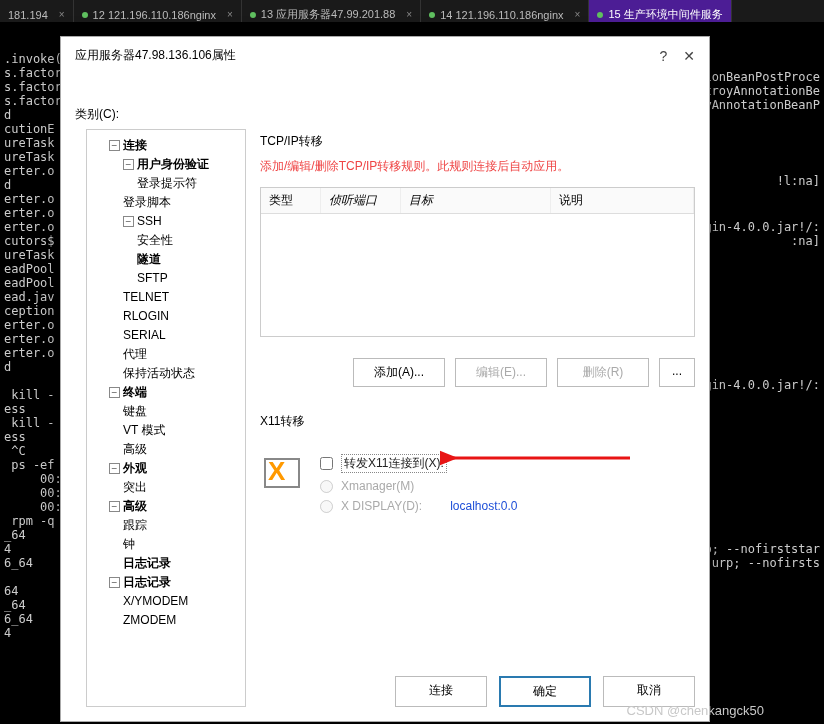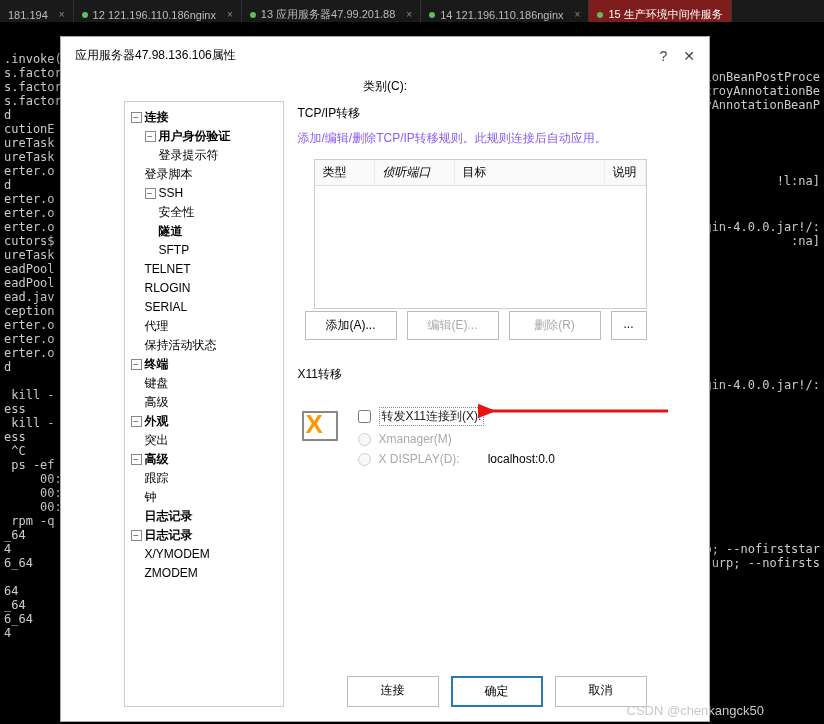--- a/index.html
+++ b/index.html
@@ -21,21 +21,21 @@
 }
 .tab {
   display: flex;
   align-items: center;
   padding: 0 8px;
   border-right: 1px solid #333;
   color: #bbb;
   gap: 5px;
   white-space: nowrap;
 }
-.tab.active { background: #7f1d1d; color: #fff; }
+.tab.active { background: #4c1d95; color: #fff; }
 .dot { width:6px; height:6px; border-radius:50%; background:#5fbf5f; }
 .tab .x { margin-left:6px; color:#888; font-size:10px; }
 .terminal {
   position: absolute;
   top: 22px; left: 0; right: 0; bottom: 0;
   background: #000;
   color: #ccc;
   font-family: "Consolas", monospace;
   font-size: 12px;
   padding: 2px 4px;
@@ -46,74 +46,76 @@
 .dialog {
   position: absolute;
   left: 60px; top: 36px;
   width: 650px; height: 686px;
   background: #fff;
   border: 1px solid #aaa;
   color: #000;
   display: flex;
   flex-direction: column;
   box-shadow: 0 4px 20px rgba(0,0,0,0.4);
+  gap: 28px;
 }
 .dlg-titlebar {
   display:flex; align-items:center; justify-content:space-between;
   padding: 10px 14px; font-size:12px;
 }
 .dlg-titlebar .icons { display:flex; gap:16px; font-size:14px; color:#444;}
-.dlg-body { flex:1; display:flex; flex-direction:column; padding: 0 14px 14px 14px; align-items: center; }
+.dlg-body { flex:1; display:flex; flex-direction:column; padding: 0 14px 14px 14px; }
 .cat-label { margin: 4px 0 6px 0; }
 .dlg-main { flex:1; display:flex; gap:14px; min-height:0; }
 .tree {
   width: 160px;
   border: 1px solid #ccc;
-  padding: 6px 4px;
+  padding: 6px 20px;
   overflow-y: auto;
   font-size: 12px;
   line-height: 19px;
+  margin-left: 11px;
 }
 .tree ul { list-style:none; padding-left: 14px; }
 .tree > ul { padding-left: 2px; }
 .tree li { white-space: nowrap; }
 .tree .toggle { display:inline-block; width:11px; height:11px; border:1px solid #888; text-align:center; line-height:9px; font-size:10px; margin-right:3px; vertical-align:middle; color:#555;}
 .tree .bold { font-weight: bold; }
 .right-pane { flex:1; display:flex; flex-direction:column; min-width:0;}
 .breadcrumb { color:#666; padding:4px 0 12px 0; }
 .breadcrumb .cur { color:#000; }
 .section-label { margin: 4px 0 8px 0; }
-.desc { margin: 0 0 12px 0; color:#8b5cf6;}
+.desc { margin: 0 0 12px 0; color:#ef4444;}
 .grid {
-  border:1px solid #ccc; height:150px;margin-left:16px;
+  border:1px solid #ccc; height:150px;
 }
 .grid-head { display:flex; border-bottom:1px solid #ddd; background:#fafafa;}
 .grid-head div { padding:4px 8px; border-right:1px solid #eee; font-size:12px;}
-.gh1{width:60px;} .gh2{width:80px;font-style:italic;} .gh3{width:150px;} .gh4{flex:1;}
-.btn-row { display:flex; gap:10px; justify-content:flex-end; margin:2px 0 22px 0;}
+.gh1{width:60px;} .gh2{width:80px;font-style:italic;} .gh3{width:150px;font-style:italic;} .gh4{flex:1;}
+.btn-row { display:flex; gap:10px; justify-content:flex-end; margin:21px 0 22px 0;}
 .btn {
   min-width:92px; padding:5px 10px; border:1px solid #bbb; background:#fff;
   font-size:12px; text-align:center; cursor:pointer;
 }
 .btn.small { min-width:36px; }
 .btn.disabled { color:#aaa; }
 .btn.primary { border:2px solid #2a7ab0; padding:5px 10px; }
 .x11-block { display:flex; gap:16px; align-items:flex-start; margin-top:10px;}
 .x11-icon {
   width:44px; height:44px; position:relative; margin-top:6px;
 }
 .x11-icon .box { position:absolute; left:4px; top:4px; width:36px; height:30px; border:2px solid #888; background:#fff;}
 .x11-icon .xshape { position:absolute; left:8px; top:2px; font-size:26px; font-weight:bold; color:#ff9900; font-family:Arial; }
 .x11-opts { flex:1; }
 .x11-row { display:flex; align-items:center; gap:8px; margin:6px 0; color:#222;}
 .x11-row.disabled { color:#aaa; }
 .x11-row input[type=checkbox] { width:13px; height:13px;}
 .x11-row input[type=radio] { width:13px; height:13px; }
 .x11-row .boxed { border:1px dotted #888; padding:0 2px; }
-.x11-row .val { margin-left: 20px; color:#000000;}
+.x11-row .val { margin-left: 20px; color:#1d4ed8;}
 .arrow {
   position:absolute;
   pointer-events:none;
 }
 .dlg-footer {
   display:flex; justify-content:flex-end; gap:12px; padding:14px 0 0 0;
 }
 .watermark {
   position:absolute; right:60px; bottom:6px;
   color:#c8c8c8; font-size:13px; font-family:Arial;
@@ -225,20 +227,21 @@
               <li>TELNET</li>
               <li>RLOGIN</li>
               <li>SERIAL</li>
               <li>代理</li>
               <li>保持活动状态</li>
             </ul>
           </li>
           <li><span class="toggle">−</span><span class="bold">终端</span>
             <ul>
               <li>键盘</li>
+              <li>VT 模式</li>
               <li>高级</li>
             </ul>
           </li>
           <li><span class="toggle">−</span><span class="bold">外观</span>
             <ul>
               <li>突出</li>
             </ul>
           </li>
           <li><span class="toggle">−</span><span class="bold">高级</span>
             <ul>

